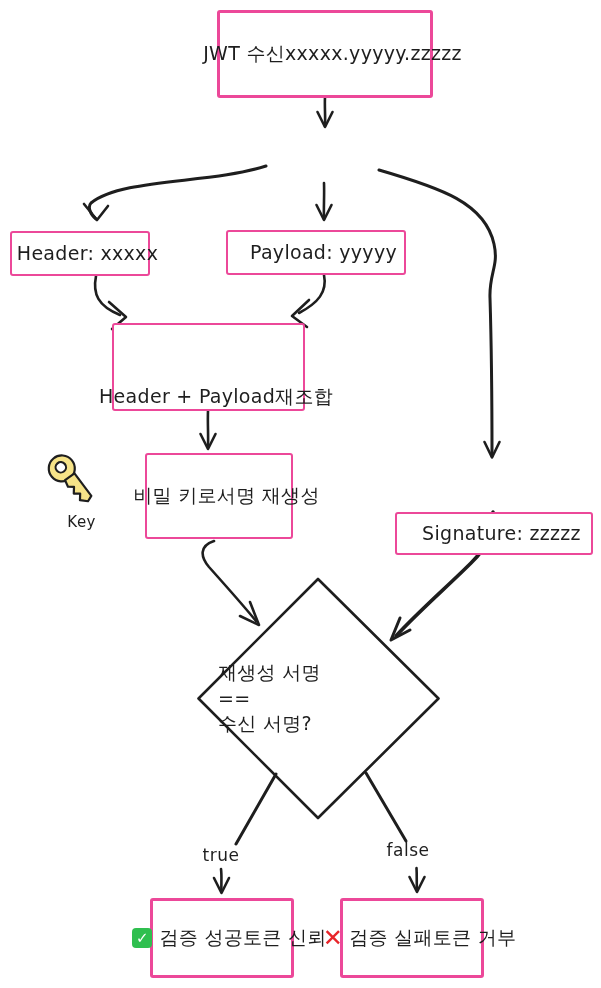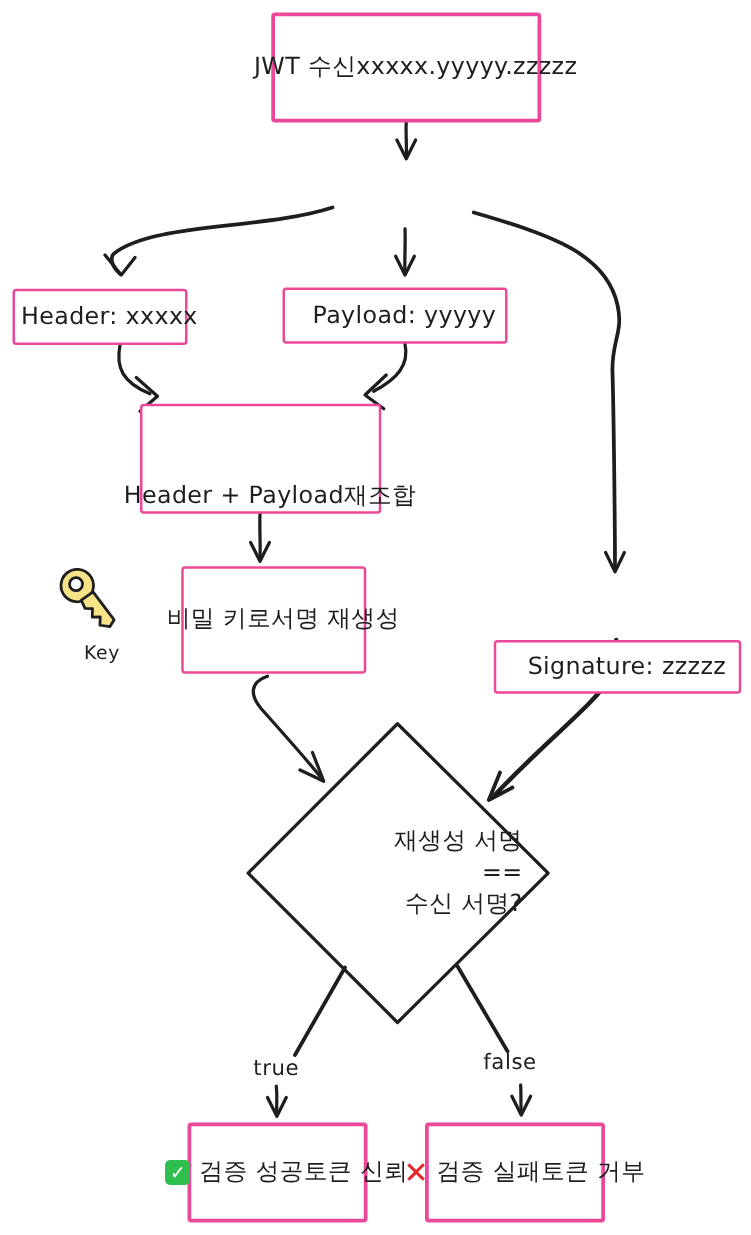--- a/index.html
+++ b/index.html
@@ -53,21 +53,21 @@
   #node-header     { left:  10px; top: 231px; width: 140px; height: 45px; }
   #node-payload    { left: 226px; top: 230px; width: 180px; height: 45px; }
   #node-recombine  { left: 112px; top: 323px; width: 193px; height: 88px; align-items: flex-end; }
   #node-regen      { left: 145px; top: 453px; width: 148px; height: 86px; }
   #node-signature  { left: 395px; top: 468px; width: 198px; height: 43px; margin-top: 44px; }
   #node-success    { left: 150px; top: 898px; width: 144px; height: 80px; }
   #node-fail       { left: 340px; top: 898px; width: 144px; height: 80px; }
   #decision-text {
     position: absolute;
     left: 218px; top: 660px; width: 200px;
-    text-align: right;
+    text-align: left;
     font-size: 19px;
     line-height: 1.35;
     letter-spacing: 0.3px;
   }
   .branch-label {
     position: absolute;
     font-size: 17px;
     text-align: center;
     letter-spacing: 0.5px;
   }

